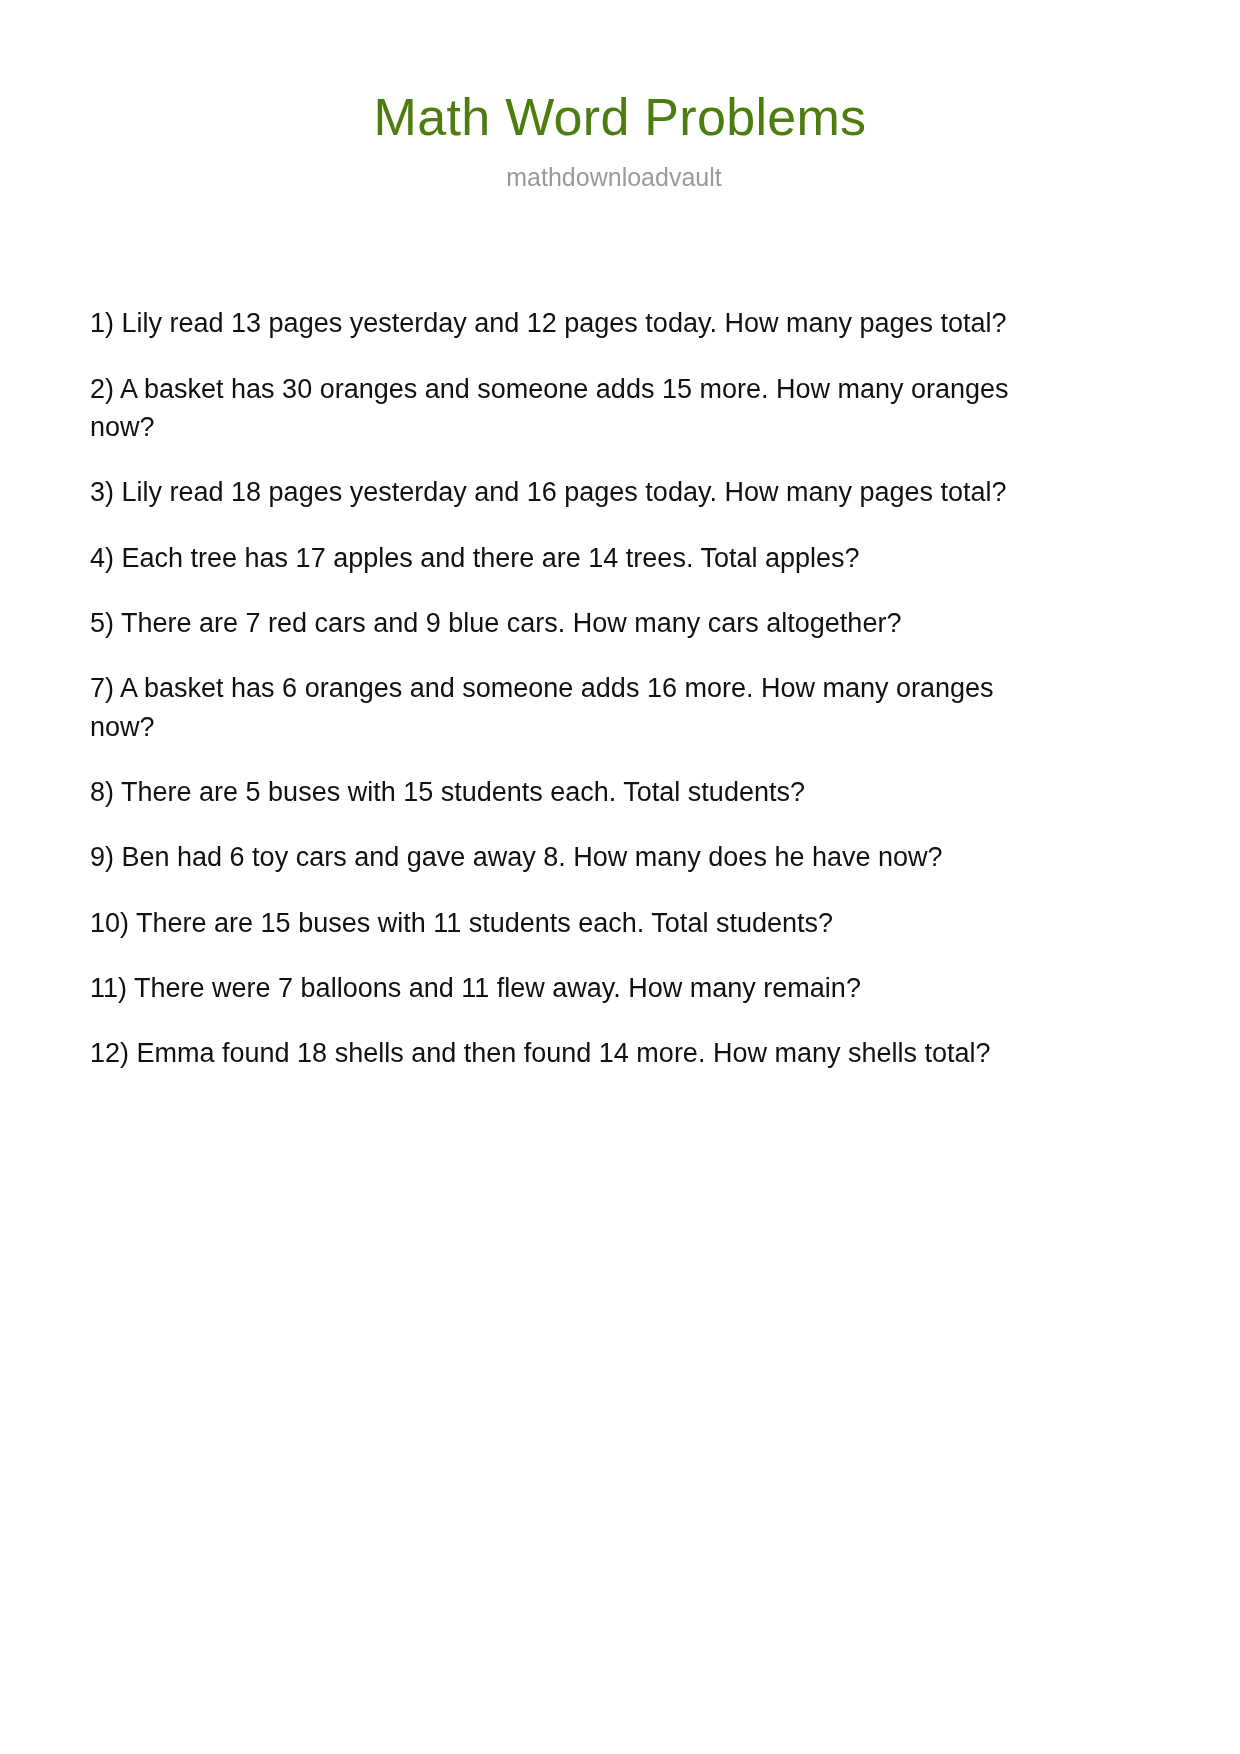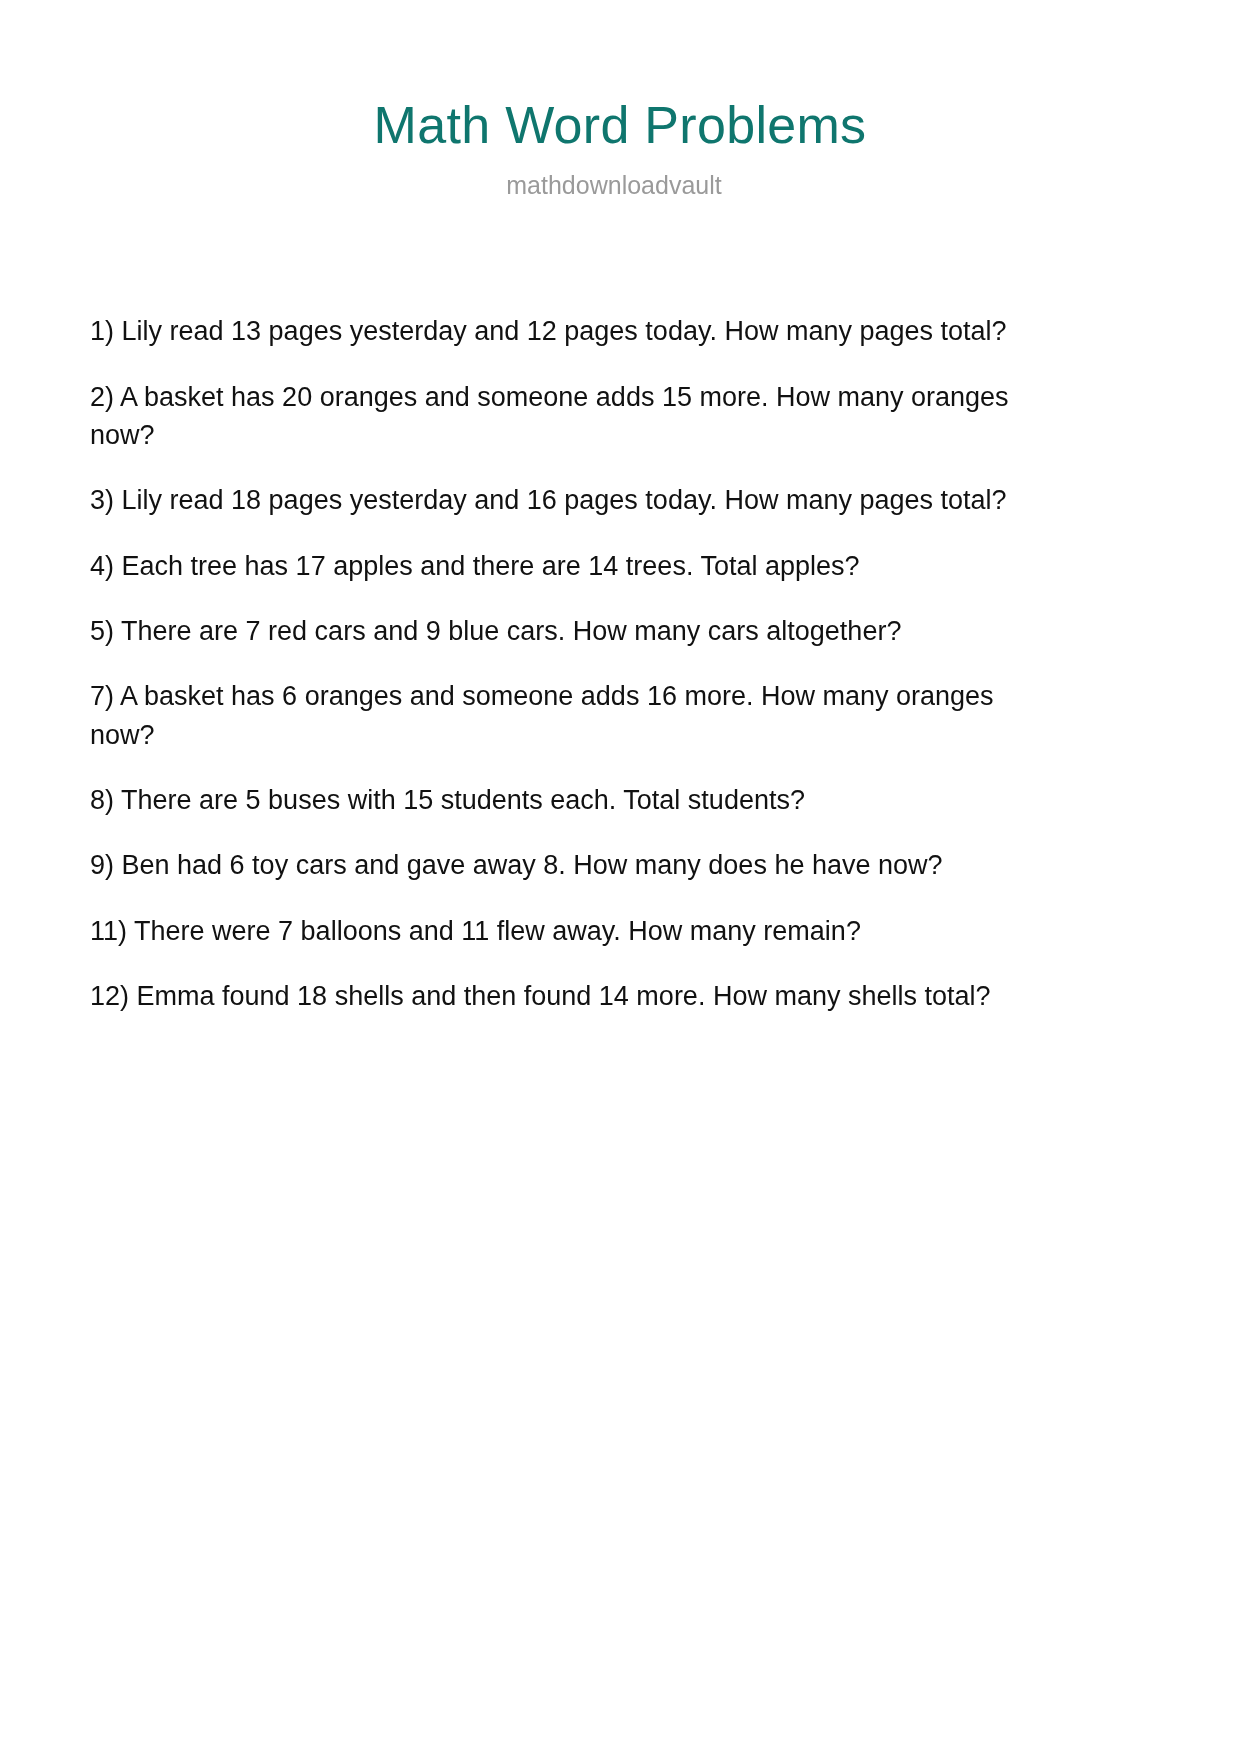--- a/index.html
+++ b/index.html
@@ -23,23 +23,23 @@
     background: #ffffff;
   }
   .header {
     text-align: center;
     padding-top: 82px;
   }
   .doc-title {
     font-size: 52px;
     font-weight: 400;
     line-height: 1.2;
-    margin: 12px;
+    margin: 4px;
     letter-spacing: 0.3px;
-    color: #0f766e;
+    color: #4d7c0f;
   }
   .doc-subtitle {
     font-size: 25px;
     font-weight: 400;
     color: #9a9a9a;
     margin: 14px 12px 0 0;
     line-height: 1.2;
   }
   .problems {
     margin-top: 112px;
@@ -59,24 +59,25 @@
 
 <div class="page">
 
   <div class="header">
     <h1 class="doc-title">Math Word Problems</h1>
     <div class="doc-subtitle">mathdownloadvault</div>
   </div>
 
   <div class="problems">
     <p class="problem">1) Lily read 13 pages yesterday and 12 pages today. How many pages total?</p>
-    <p class="problem">2) A basket has 20 oranges and someone adds 15 more. How many oranges now?</p>
+    <p class="problem">2) A basket has 30 oranges and someone adds 15 more. How many oranges now?</p>
     <p class="problem">3) Lily read 18 pages yesterday and 16 pages today. How many pages total?</p>
     <p class="problem">4) Each tree has 17 apples and there are 14 trees. Total apples?</p>
     <p class="problem">5) There are 7 red cars and 9 blue cars. How many cars altogether?</p>
     <p class="problem">7) A basket has 6 oranges and someone adds 16 more. How many oranges now?</p>
     <p class="problem">8) There are 5 buses with 15 students each. Total students?</p>
     <p class="problem">9) Ben had 6 toy cars and gave away 8. How many does he have now?</p>
+    <p class="problem">10) There are 15 buses with 11 students each. Total students?</p>
     <p class="problem">11) There were 7 balloons and 11 flew away. How many remain?</p>
     <p class="problem">12) Emma found 18 shells and then found 14 more. How many shells total?</p>
   </div>
 
 </div>
 
 </body></html>

